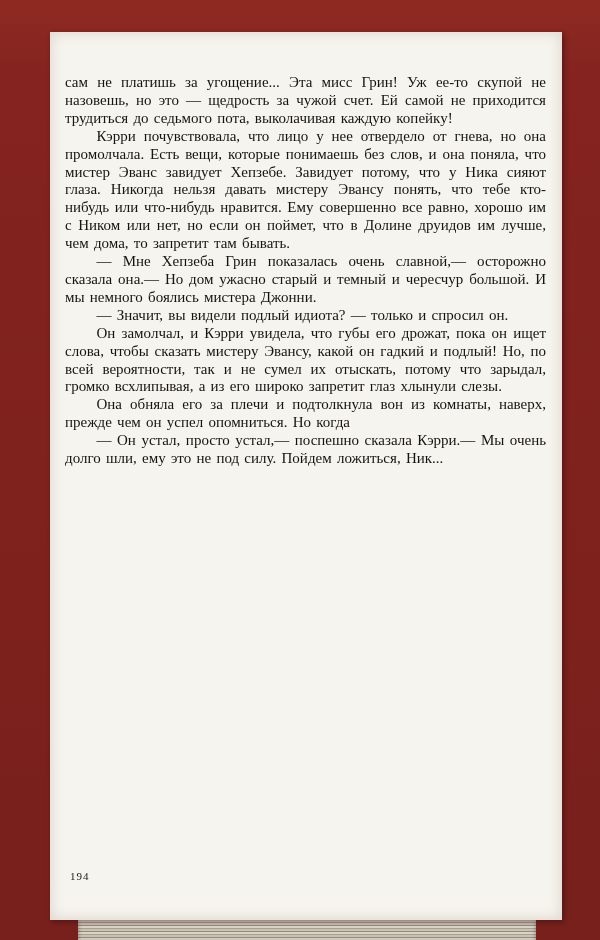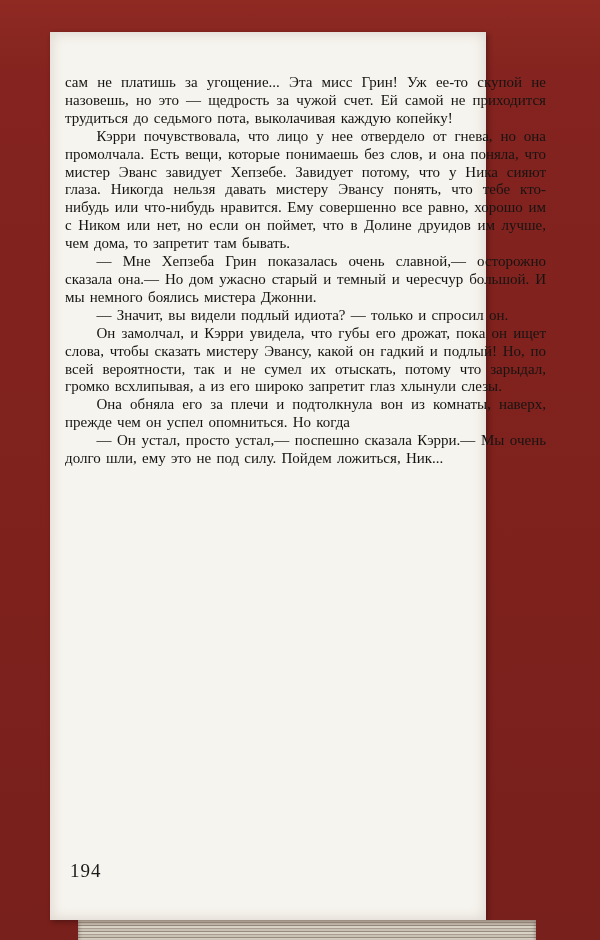--- a/index.html
+++ b/index.html
@@ -11,21 +11,21 @@
     width: 600px;
     height: 940px;
     background: linear-gradient(180deg, #8e2a22 0%, #84231f 8%, #7e211d 60%, #78201c 100%);
     overflow: hidden;
     font-family: "Liberation Serif", "DejaVu Serif", serif;
   }
   .page {
     position: absolute;
     left: 50px;
     top: 32px;
-    width: 436px;
+    width: 512px;
     height: 888px;
     background: #f6f4ee;
     box-shadow: inset 0 0 14px rgba(90,60,40,0.18), 2px 2px 5px rgba(40,10,10,0.45);
   }
   .page-edges {
     position: absolute;
     left: 78px;
     bottom: 0;
     width: 458px;
     height: 20px;
@@ -54,21 +54,21 @@
     margin: 0;
     padding: 0;
   }
   .text-block p.indent {
     text-indent: 2.1em;
   }
   .page-number {
     position: absolute;
     left: 20px;
     bottom: 38px;
-    font-size: 19px;
+    font-size: 11px;
     letter-spacing: 1px;
     color: #1c1a18;
   }
 </style>
 </head>
 <body>
 
 <div class="scan">
   <div class="page">
     <div class="text-block">

